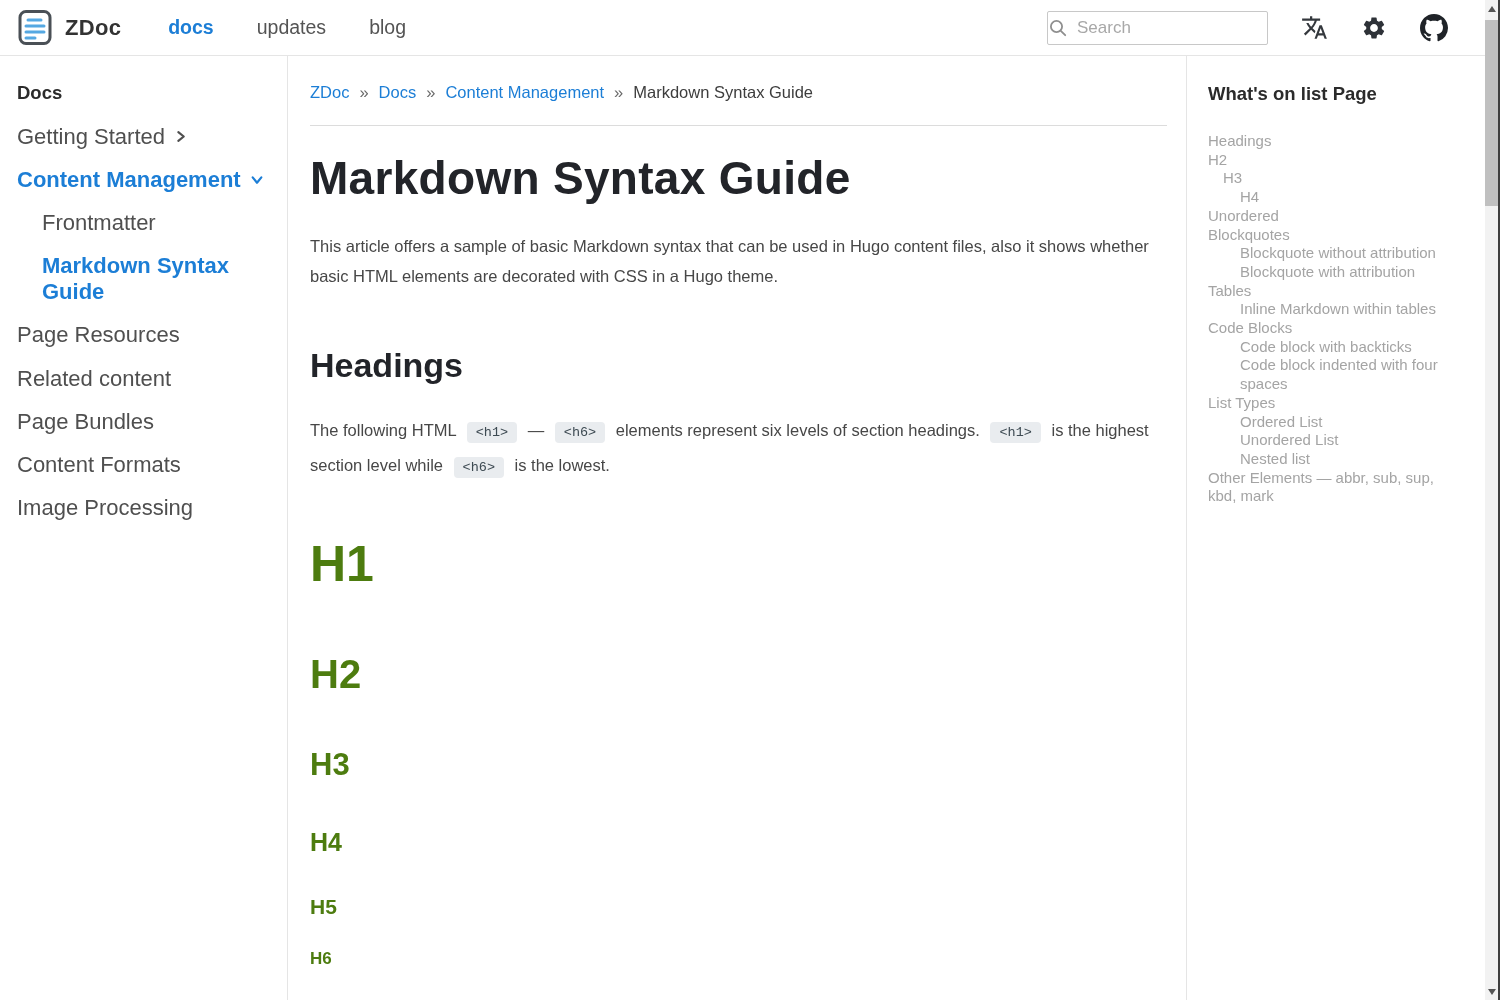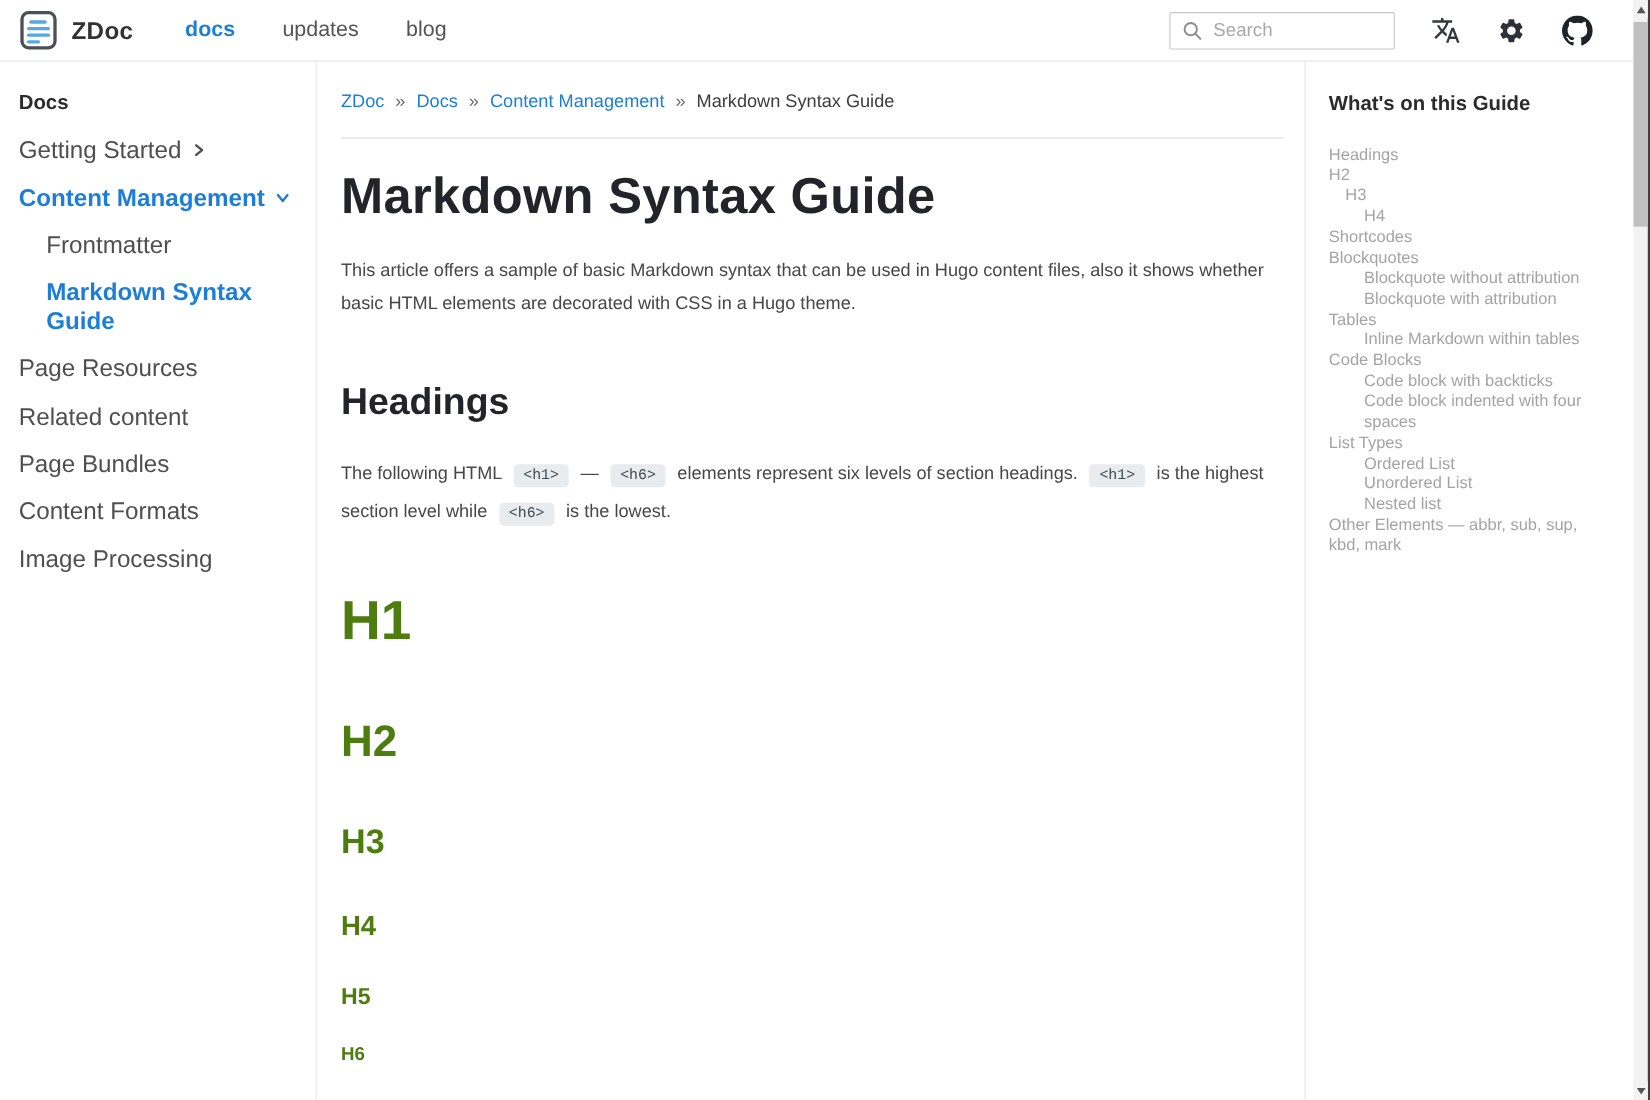--- a/index.html
+++ b/index.html
@@ -7,22 +7,22 @@
               font-family:"Liberation Sans", sans-serif; }
 
   
   .header { height:56px; display:flex; align-items:center;
             padding:0 52px 0 18px; border-bottom:1px solid #e5e5e5; background:#fff; }
   .logo-icon { width:34px; height:37px; flex:0 0 auto; }
   .brand { font-size:22px; font-weight:700; color:#333; margin-left:13px; letter-spacing:.3px; }
   .topnav { display:flex; margin-left:47px; gap:43px; align-items:center; }
   .topnav a { text-decoration:none; font-size:19.5px; color:#545454; cursor:pointer; }
   .topnav a.active { color:#1c7ed6; font-weight:700; }
-  .search-box { margin-left:auto; width:205px; height:34px; border:1px solid #c8c8c8;
-                border-radius:2px; display:flex; align-items:center; padding:0 8px 0 11px; background:#fff; }
+  .search-box { margin-left:auto; width:221px; height:34px; border:1px solid #c8c8c8;
+                border-radius:2px; display:flex; align-items:center; padding:0 8px 0 1px; background:#fff; }
   .search-box input { border:none; outline:none; flex:1; margin-left:10px; font-size:17px;
                       color:#444; font-family:"Liberation Sans", sans-serif; min-width:0; }
   .search-box input::placeholder { color:#a8a8a8; }
   .icon-btn { margin-left:33px; background:none; border:none; cursor:pointer;
               display:flex; align-items:center; padding:0; }
 
   
   .main-row { display:flex; height:944px; }
 
   
@@ -190,27 +190,27 @@
         <div class="dh dh1">H1</div>
         <div class="dh dh2">H2</div>
         <div class="dh dh3">H3</div>
         <div class="dh dh4">H4</div>
         <div class="dh dh5">H5</div>
         <div class="dh dh6">H6</div>
       </div>
   </main>
 
   <aside class="toc">
-    <div class="toc-title">What's on this Guide</div>
+    <div class="toc-title">What's on list Page</div>
     <ul class="toc-list" id="toc-list">
         <li class="">Headings</li>
         <li class="">H2</li>
         <li class="lvl1">H3</li>
         <li class="lvl2">H4</li>
-        <li class="">Shortcodes</li>
+        <li class="">Unordered</li>
         <li class="">Blockquotes</li>
         <li class="lvl2">Blockquote without attribution</li>
         <li class="lvl2">Blockquote with attribution</li>
         <li class="">Tables</li>
         <li class="lvl2">Inline Markdown within tables</li>
         <li class="">Code Blocks</li>
         <li class="lvl2">Code block with backticks</li>
         <li class="lvl2">Code block indented with four spaces</li>
         <li class="">List Types</li>
         <li class="lvl2">Ordered List</li>

